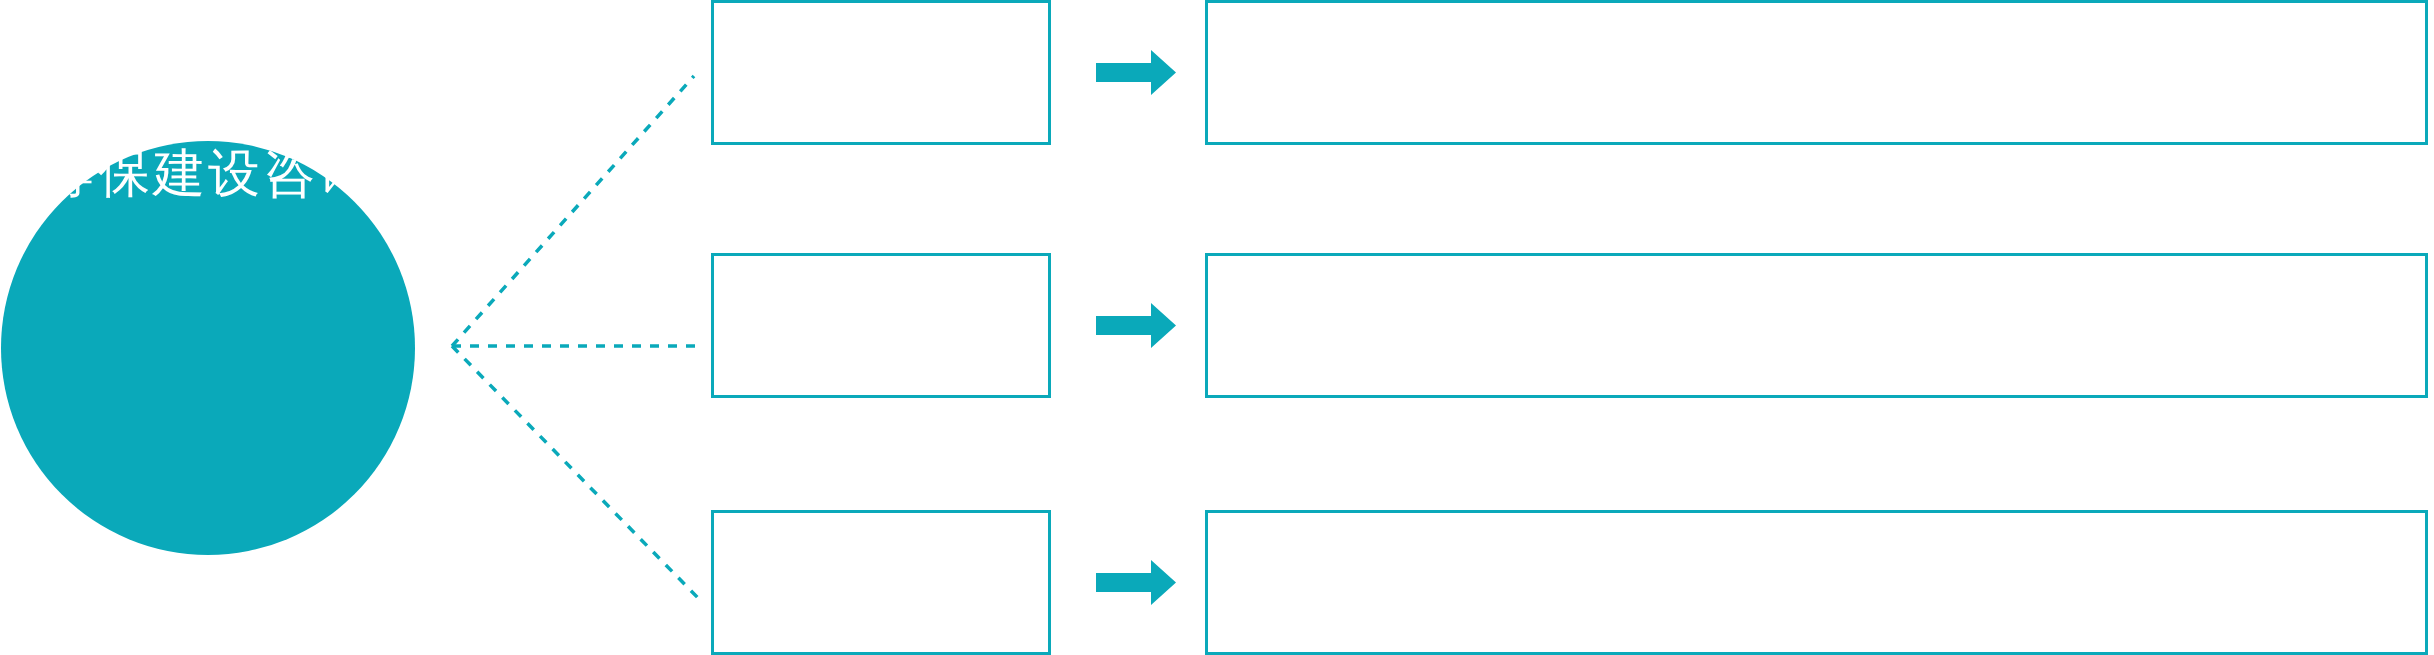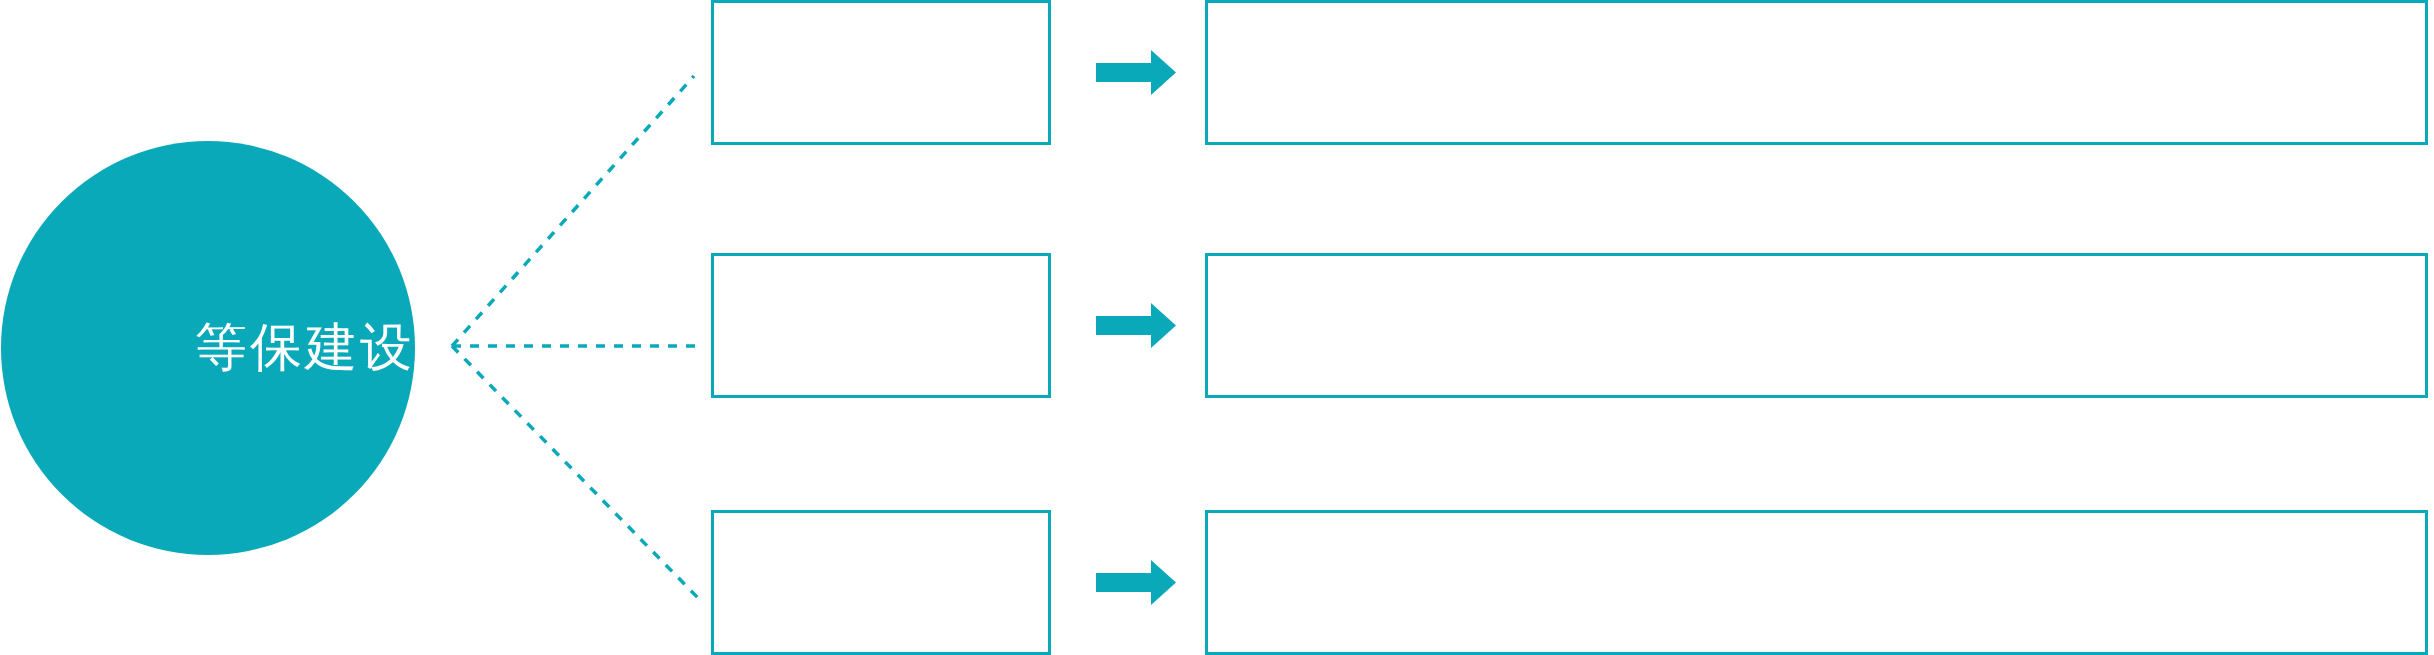--- a/index.html
+++ b/index.html
@@ -21,22 +21,22 @@
   
   #hub-circle {
     position: absolute;
     left: 1px;
     top: 141px;
     width: 414px;
     height: 414px;
     border-radius: 50%;
     background: #0aa9ba;
     display: flex;
-    flex-direction: column;
-    align-items: flex-end;
+    flex-direction: row;
+    align-items: flex-start;
     justify-content: center;
     box-sizing: border-box;
   }
   .hub-line {
     color: #ffffff;
     font-size: 52px;
     line-height: 1.26;
     letter-spacing: 3px;
     white-space: nowrap;
     font-weight: 400;
@@ -108,20 +108,21 @@
     height: 45px;
   }
 </style>
 </head>
 <body>
 
 <div id="stage">
 
   <div id="hub-circle">
     <div class="hub-line">等保建设</div>
+    <div class="hub-line">咨询</div>
   </div>
 
   <svg id="connectors" viewBox="0 0 2434 655" width="2434" height="655" xmlns="http://www.w3.org/2000/svg">
     <line x1="452" y1="346" x2="694" y2="76" stroke="#0aa9ba" stroke-width="3.5" stroke-dasharray="9 9" stroke-linecap="butt" fill="none"></line>
     <line x1="452" y1="346" x2="700" y2="346" stroke="#0aa9ba" stroke-width="3.5" stroke-dasharray="9 9" stroke-linecap="butt" fill="none"></line>
     <line x1="452" y1="346" x2="702" y2="602" stroke="#0aa9ba" stroke-width="3.5" stroke-dasharray="9 9" stroke-linecap="butt" fill="none"></line>
   </svg>
 
   <div class="row row-1">
     <div class="small-box"></div>

